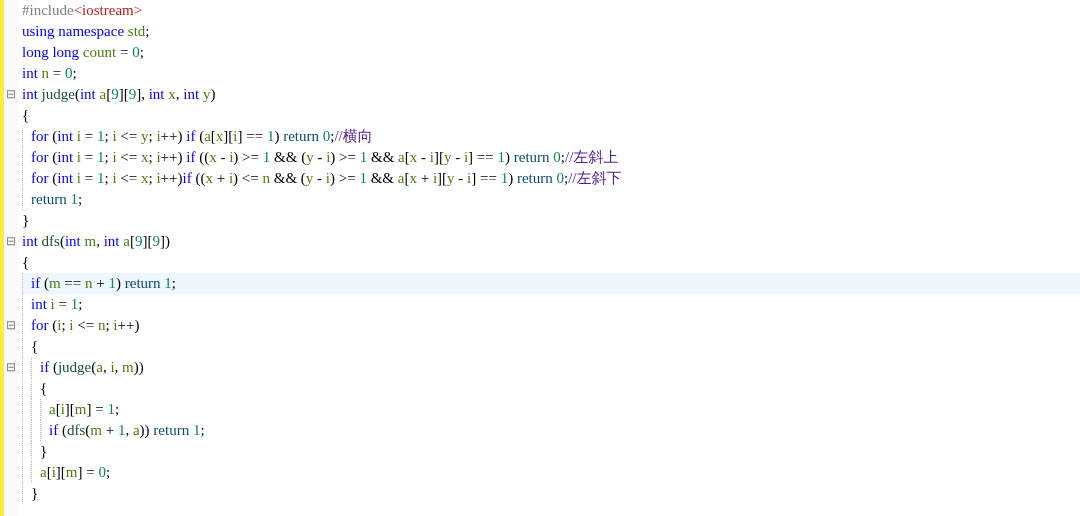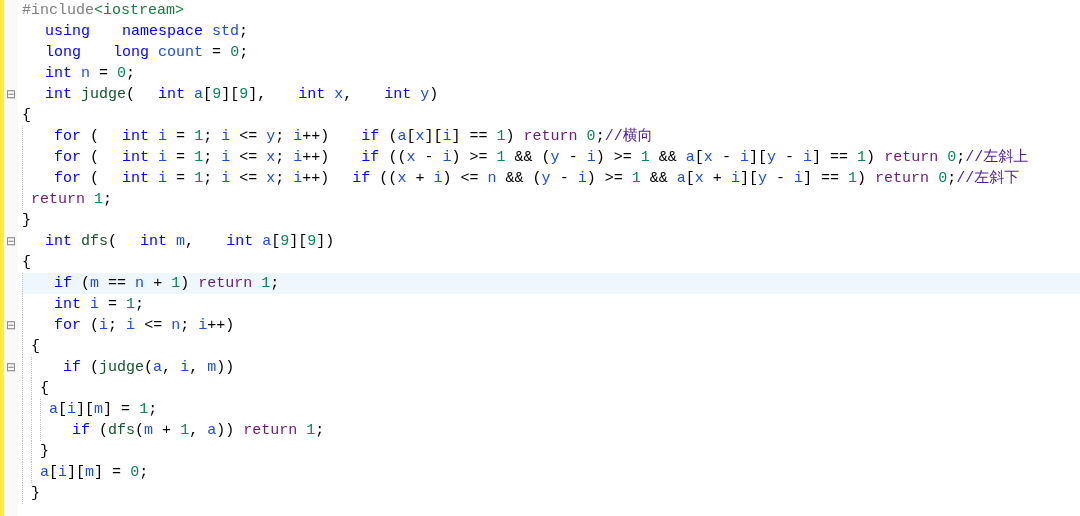--- a/index.html
+++ b/index.html
@@ -1,29 +1,29 @@
 <!DOCTYPE html>
 <html><head>
 <meta charset="utf-8">
 <style>
   html,body{margin:0;padding:0;background:#f4f4f4;font-family:"Courier New",monospace;font-size:15px;line-height:21px;width:1080px;height:516px;overflow:hidden;}
   .editor{display:flex;height:516px;background:#fff;}
   .change-bar{width:4px;background:#ffec3d;flex-shrink:0;}
   .gutter{width:14px;flex-shrink:0;background:#fafafa;border-right:0;color:#808080;font-family:Arial,sans-serif;font-size:11px;text-align:center;}
   .gutter .g{height:21px;display:flex;align-items:center;justify-content:center;user-select:none;}
   .code{flex:1;padding-left:4px;white-space:pre;overflow:hidden;}
-  .line{height:21px;display:flex;align-items:center;}
+  .line{height:21px;display:flex;align-items:center;font-family:Liberation Serif, serif;}
   .hl{background:#eef6fe;}
   .tok-pre{color:#808080;}
-  .tok-inc{color:#15803d;}
-  .tok-kw{color:#0000ff;margin-left:23px;}
-  .tok-id{color:#1d4ed8;}
+  .tok-inc{color:#b91c1c;}
+  .tok-kw{color:#0000ff;}
+  .tok-id{color:#4d7c0f;}
   .tok-num{color:#098658;}
   .tok-op{color:#000;}
-  .tok-ret{color:#701a75;}
+  .tok-ret{color:#0c4a6e;}
   .tok-cmt{color:#4c1d95;}
   .tok-fn{color:#14532d;}
   .guide{display:inline-block;width:1px;height:21px;border-left:1px dotted #c0c0c0;margin-right:7px;}
 </style>
 </head>
 <body>
 
 <div class="editor">
   <div class="change-bar"></div>
   <div class="gutter">

